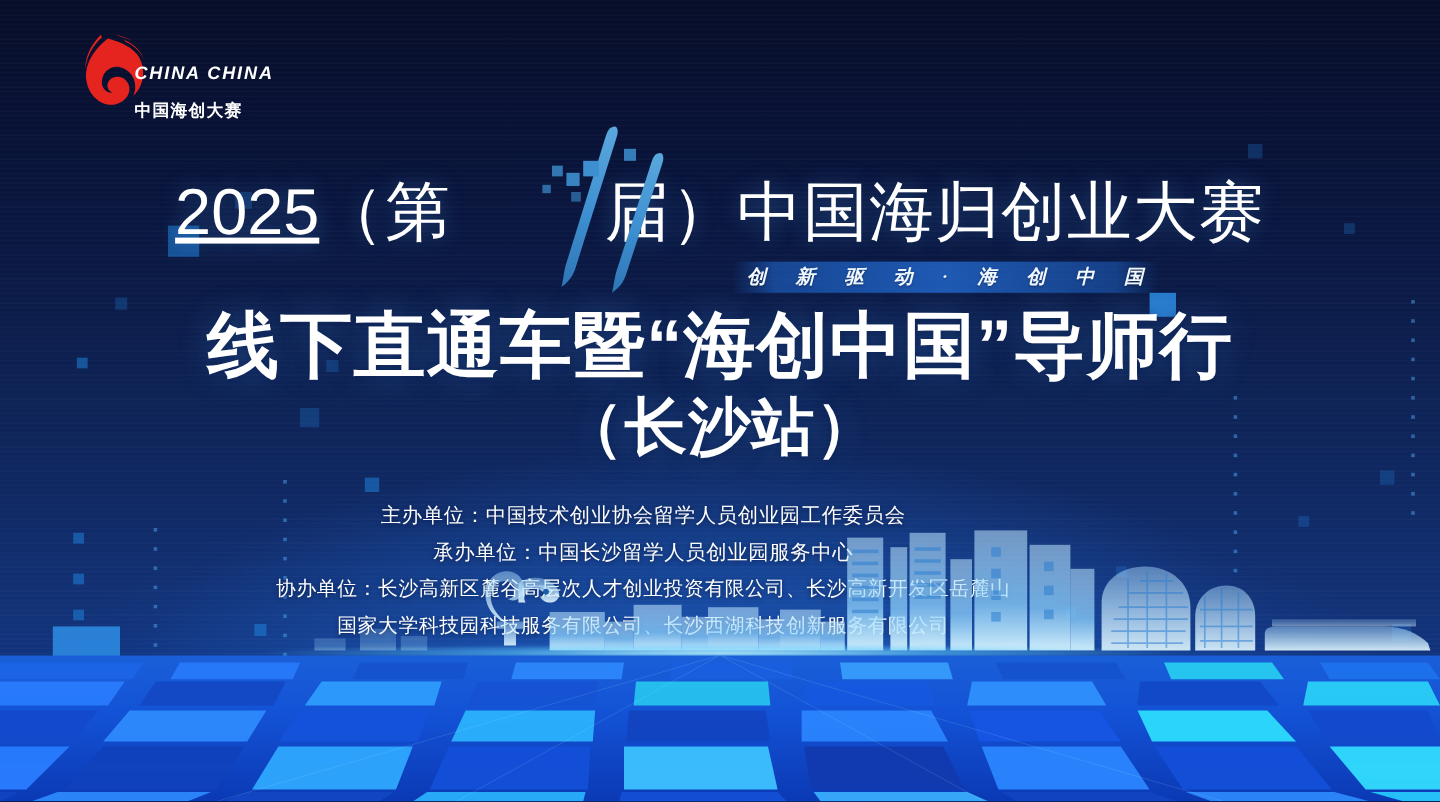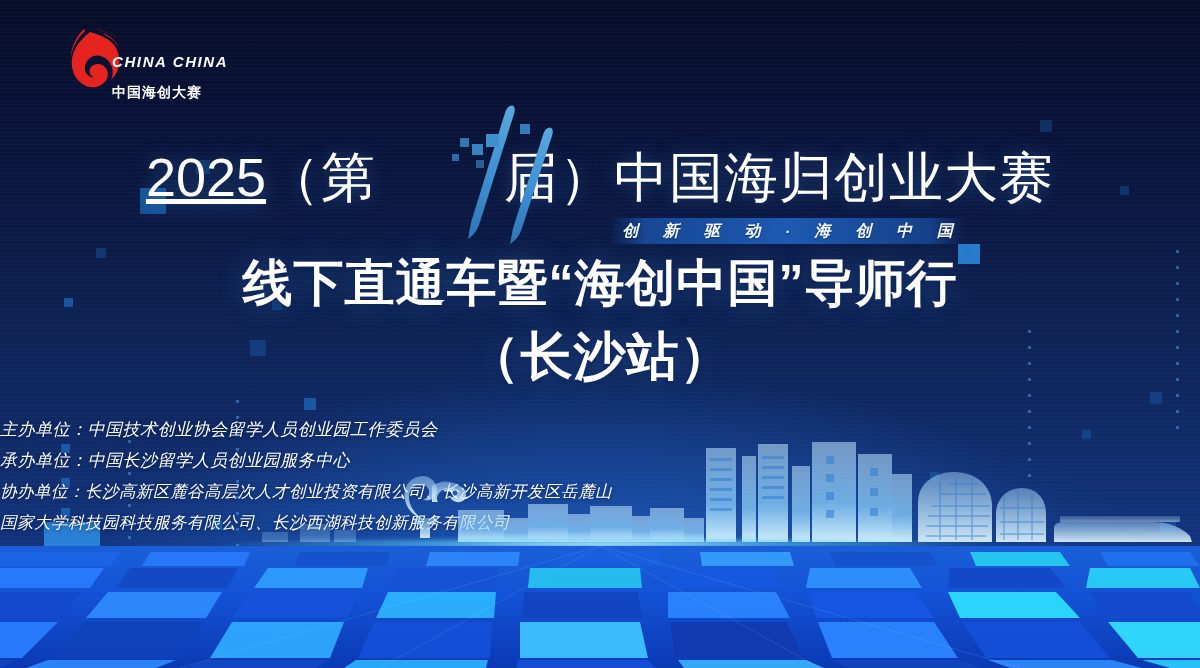--- a/index.html
+++ b/index.html
@@ -86,34 +86,34 @@
   .tagstrip span{
     font-family:"DejaVu Serif","Liberation Serif",serif;
     font-size:16px; color:#f2f8ff; font-style:italic; font-weight:700;
     text-shadow:0 1px 2px rgba(0,0,0,.35);
   }
   .tagstrip .dot{ font-size:13px; }
 
   .line2{
     position:absolute; top:258px; left:0; width:1200px;
     text-align:center;
-    font-size:50px; font-weight:700; line-height:1.0;
+    font-size:60px; font-weight:700; line-height:1.0;
     color:#ffffff; letter-spacing:1px; white-space:nowrap;
     text-shadow:0 2px 10px rgba(0,20,70,.6), 0 0 24px rgba(90,175,255,.35);
   }
   .line3{
     position:absolute; top:330px; left:0; width:1200px;
     text-align:center;
     font-size:52px; font-weight:700; line-height:1.0;
     color:#ffffff; letter-spacing:1px; white-space:nowrap;
     text-shadow:0 2px 10px rgba(0,20,70,.6), 0 0 24px rgba(90,175,255,.35);
   }
 
   
-  .orgblock{ position:absolute; left:0; top:414px; width:1072px; text-align:left;font-style:italic; }
+  .orgblock{ position:absolute; left:0; top:414px; width:1072px; text-align:center; }
   .orgline{
     font-size:17px; color:#ffffff; line-height:31px; letter-spacing:.5px;
     white-space:nowrap; text-shadow:0 1px 4px rgba(0,15,50,.7);
   }
   .orgline.sm{ font-size:16.5px; }
 
   
   .cityband{
     position:absolute; left:0; bottom:118px; width:1200px; height:110px;
     overflow:hidden;

